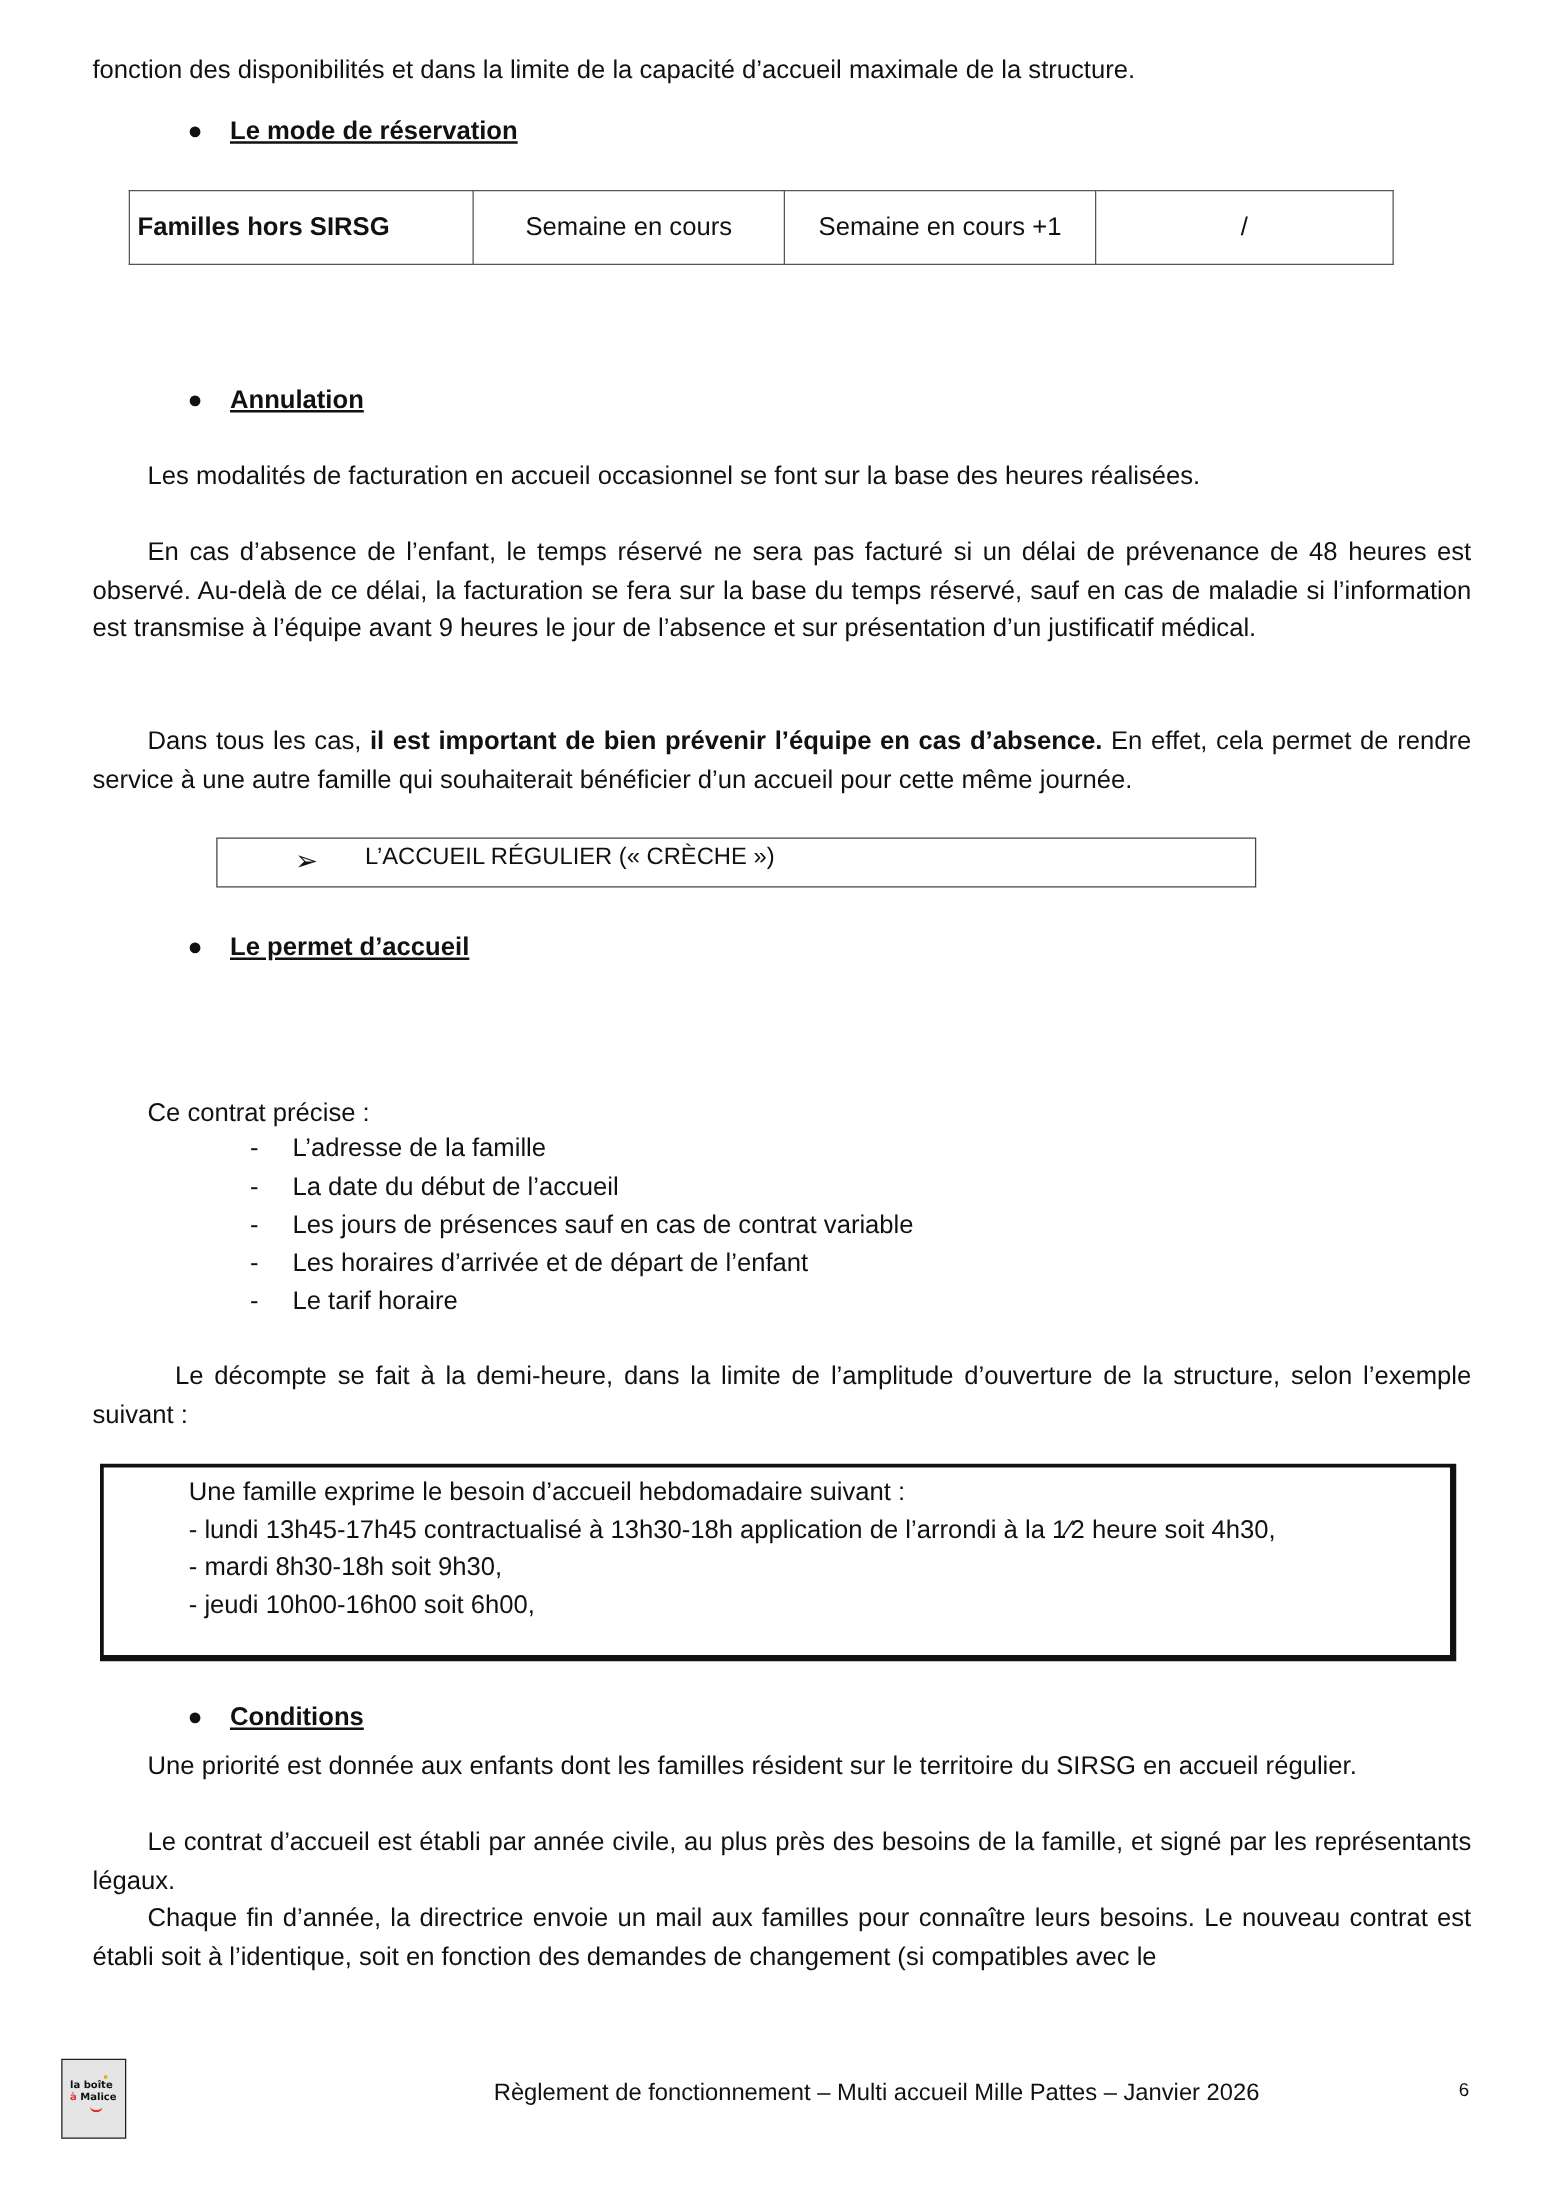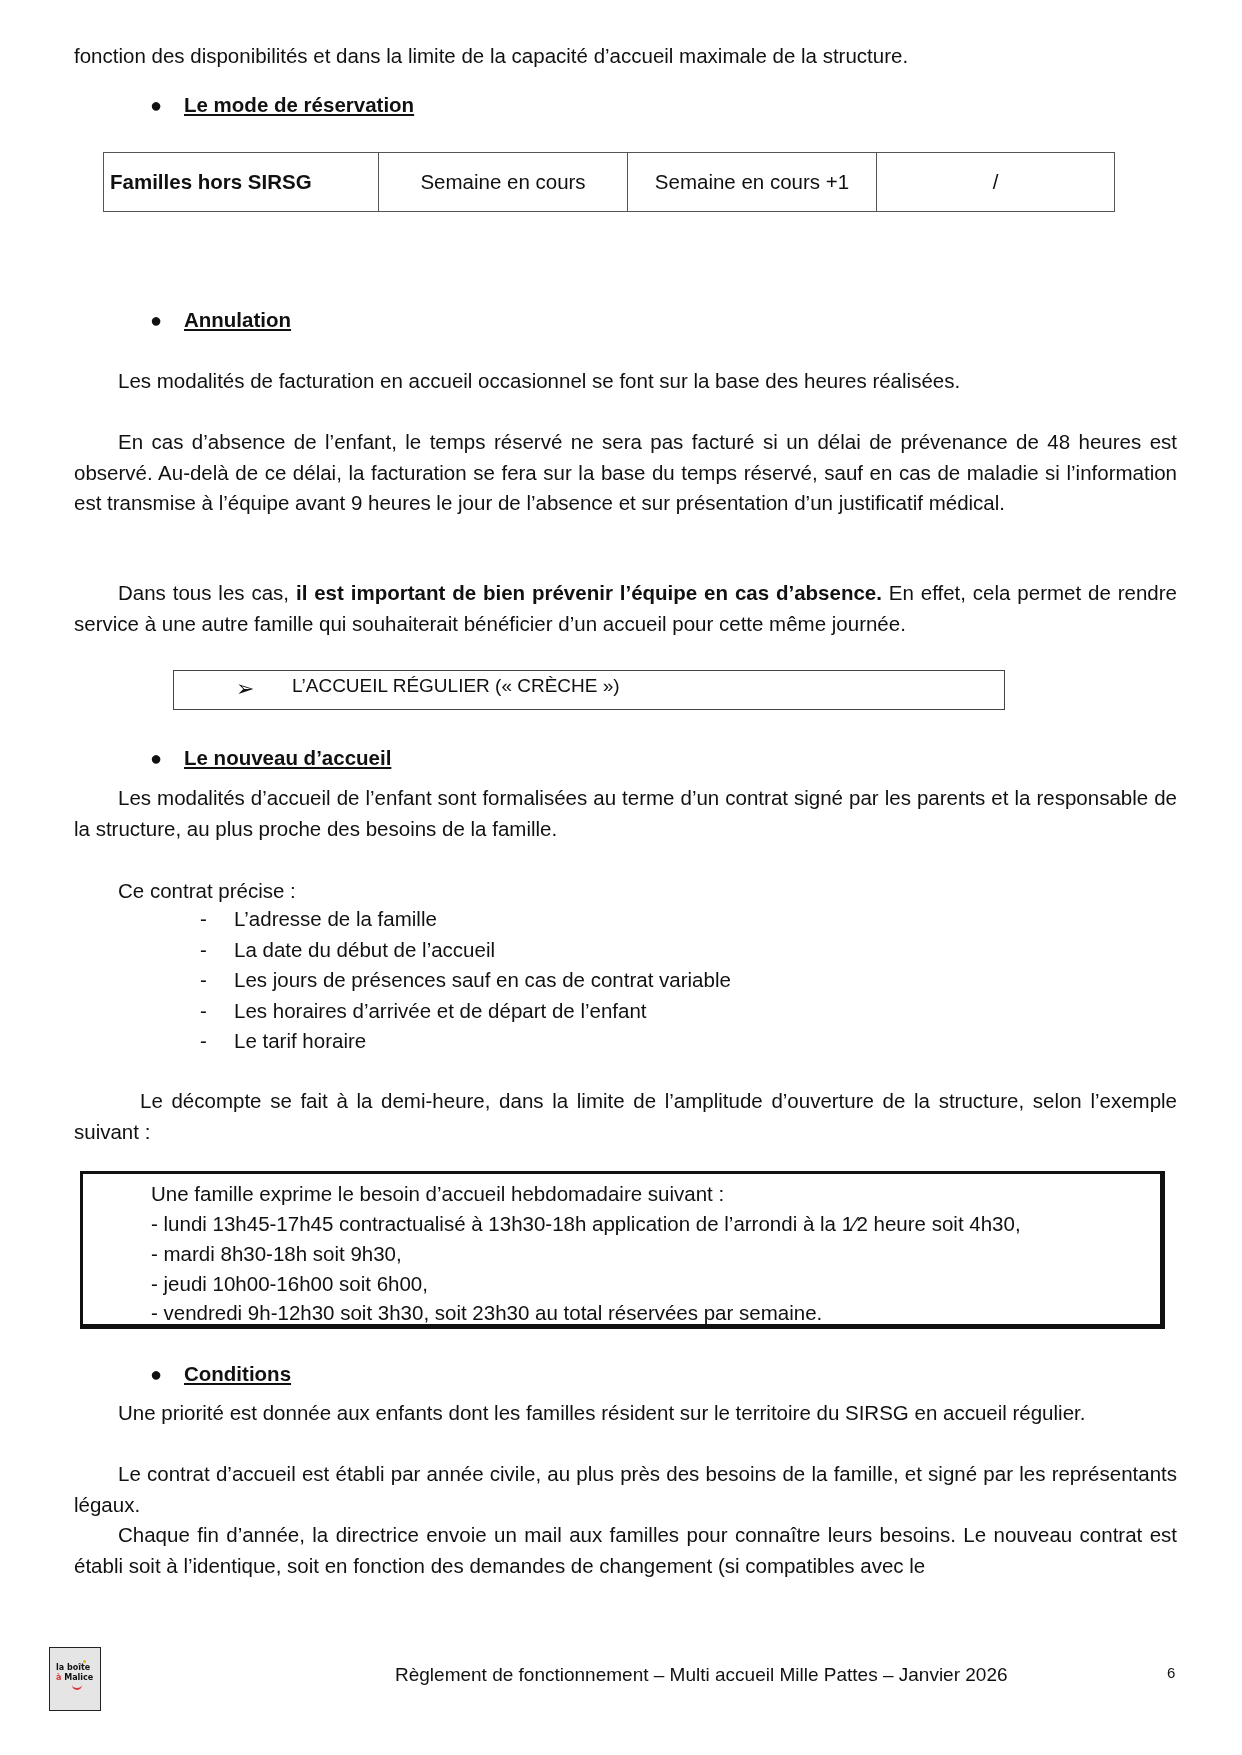--- a/index.html
+++ b/index.html
@@ -88,24 +88,23 @@
 
   <div class="para" style="top:578px;"><span class="indent"></span><span>Dans tous les cas, </span><b>il est important de bien prévenir l’équipe en cas d’absence.</b><span> En effet, cela permet de rendre service à une autre famille qui souhaiterait bénéficier d’un accueil pour cette même journée.</span></div>
 
   <div class="section-box">
     <span class="arrow">➢</span>
     <span class="title">L’ACCUEIL RÉGULIER (« CRÈCHE »)</span>
   </div>
 
   <div class="bullet-head" style="top:743px;">
     <span class="dot">●</span>
-    <span class="label">Le nouveau d’accueil</span>
+    <span class="label">Le permet d’accueil</span>
   </div>
 
-  <div class="para" style="top:783px;"><span class="indent"></span><span>Les modalités d’accueil de l’enfant sont formalisées au terme d’un contrat signé par les parents et la responsable de la structure, au plus proche des besoins de la famille.</span></div>
 
   <div class="line" style="top:876px; left:118px;">Ce contrat précise :</div>
 
   <div class="dash-list">
     <div class="item">
         <span class="dash">-</span>
         <span class="txt">L’adresse de la famille</span>
       </div>
     <div class="item">
         <span class="dash">-</span>
@@ -125,21 +124,20 @@
       </div>
   </div>
 
   <div class="para" style="top:1086px; text-indent:66px;">Le décompte se fait à la demi-heure, dans la limite de l’amplitude d’ouverture de la structure, selon l’exemple suivant :</div>
 
   <div class="example-box">
     <div class="ex-line" style="top:5px;">Une famille exprime le besoin d’accueil hebdomadaire suivant :</div>
     <div class="ex-line" style="top:35px;">- lundi 13h45-17h45 contractualisé à 13h30-18h application de l’arrondi à la 1⁄2 heure soit 4h30,</div>
     <div class="ex-line" style="top:65px;">- mardi 8h30-18h soit 9h30,</div>
     <div class="ex-line" style="top:95px;">- jeudi 10h00-16h00 soit 6h00,</div>
-    <div class="ex-line" style="top:124px;">- vendredi 9h-12h30 soit 3h30, soit 23h30 au total réservées par semaine.</div>
   </div>
 
   <div class="bullet-head" style="top:1359px;">
     <span class="dot">●</span>
     <span class="label">Conditions</span>
   </div>
 
   <div class="para" style="top:1398px;"><span class="indent"></span><span>Une priorité est donnée aux enfants dont les familles résident sur le territoire du SIRSG en accueil régulier.</span></div>
   <div class="para" style="top:1459px;"><span class="indent"></span><span>Le contrat d’accueil est établi par année civile, au plus près des besoins de la famille, et signé par les représentants légaux.</span></div>
   <div class="para" style="top:1520px;"><span class="indent"></span><span>Chaque fin d’année, la directrice envoie un mail aux familles pour connaître leurs besoins. Le nouveau contrat est établi soit à l’identique, soit en fonction des demandes de changement (si compatibles avec le</span></div>

